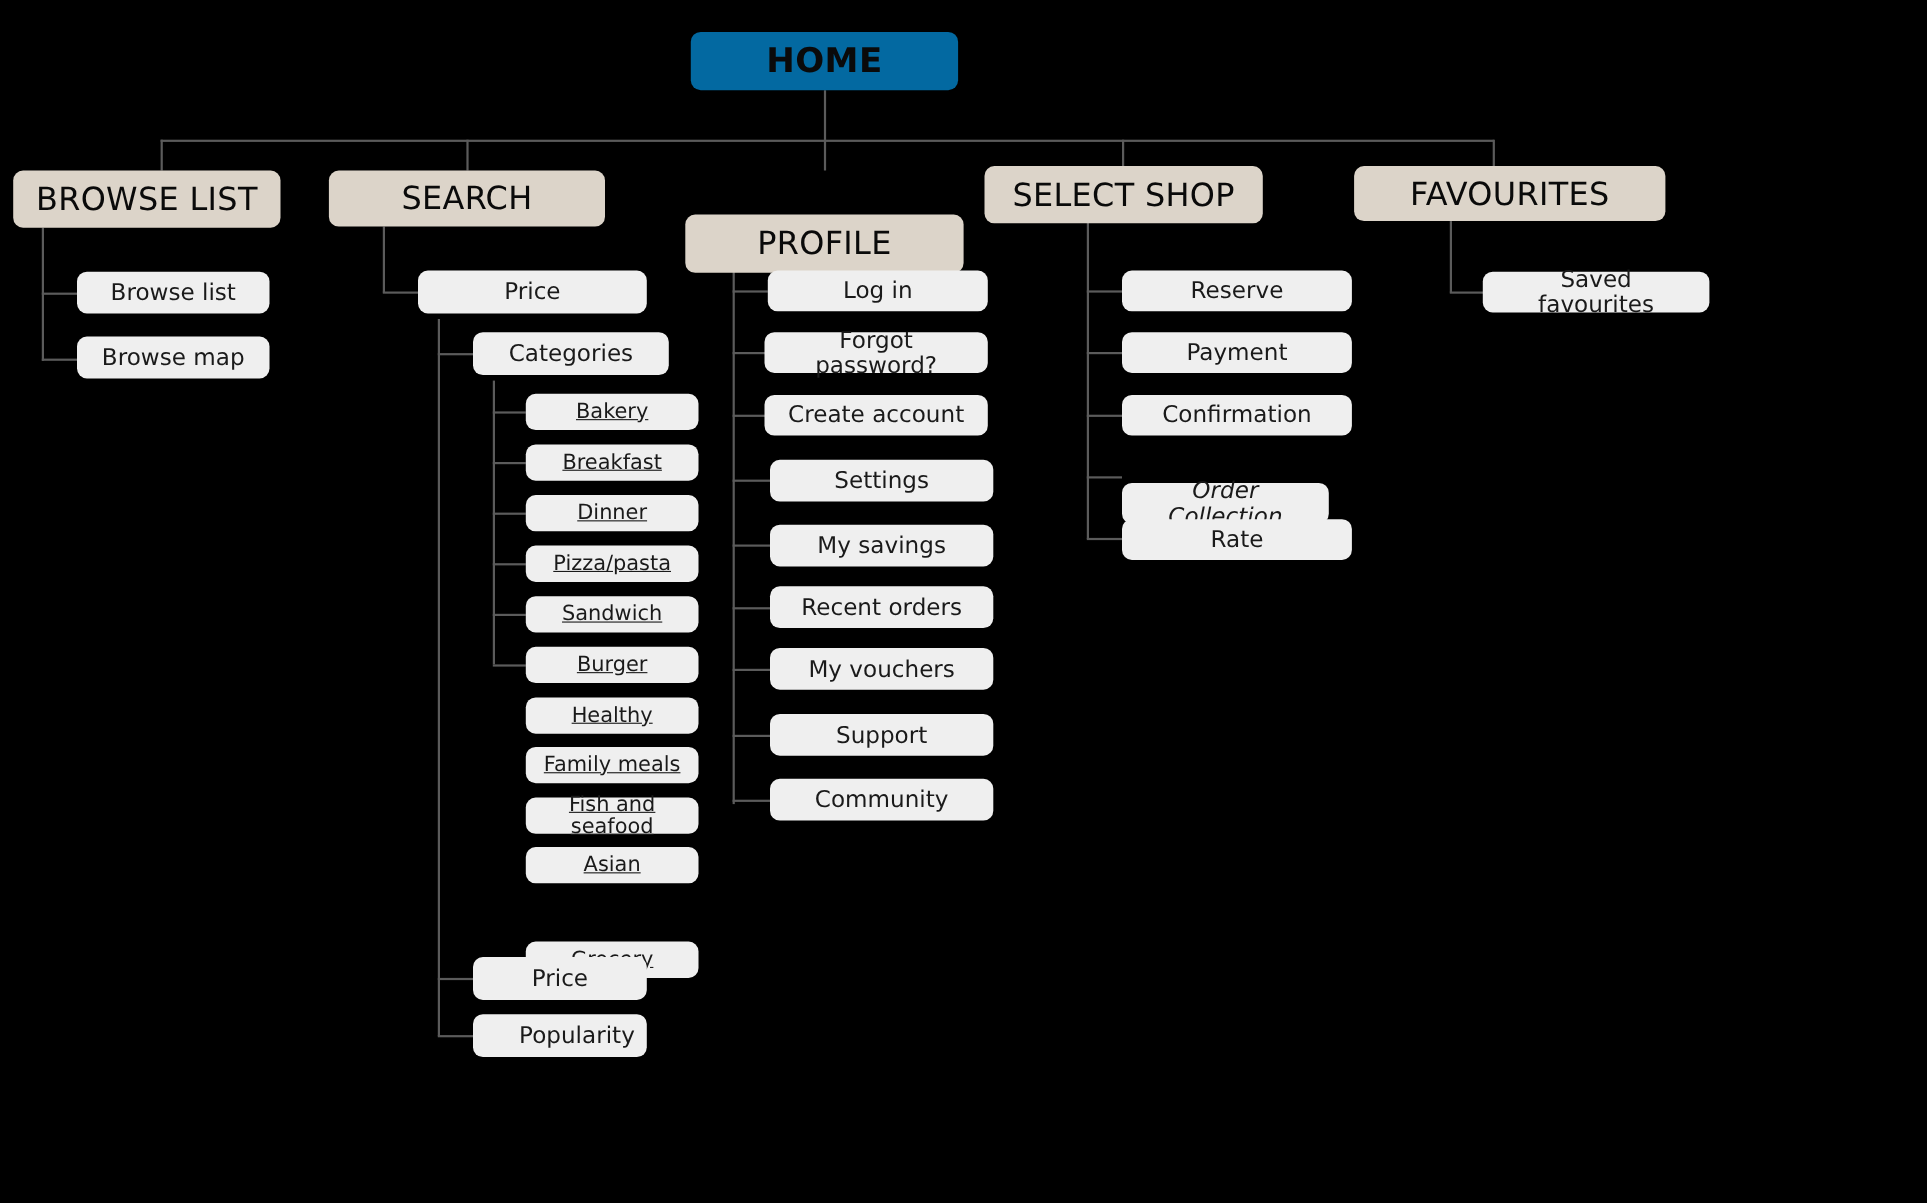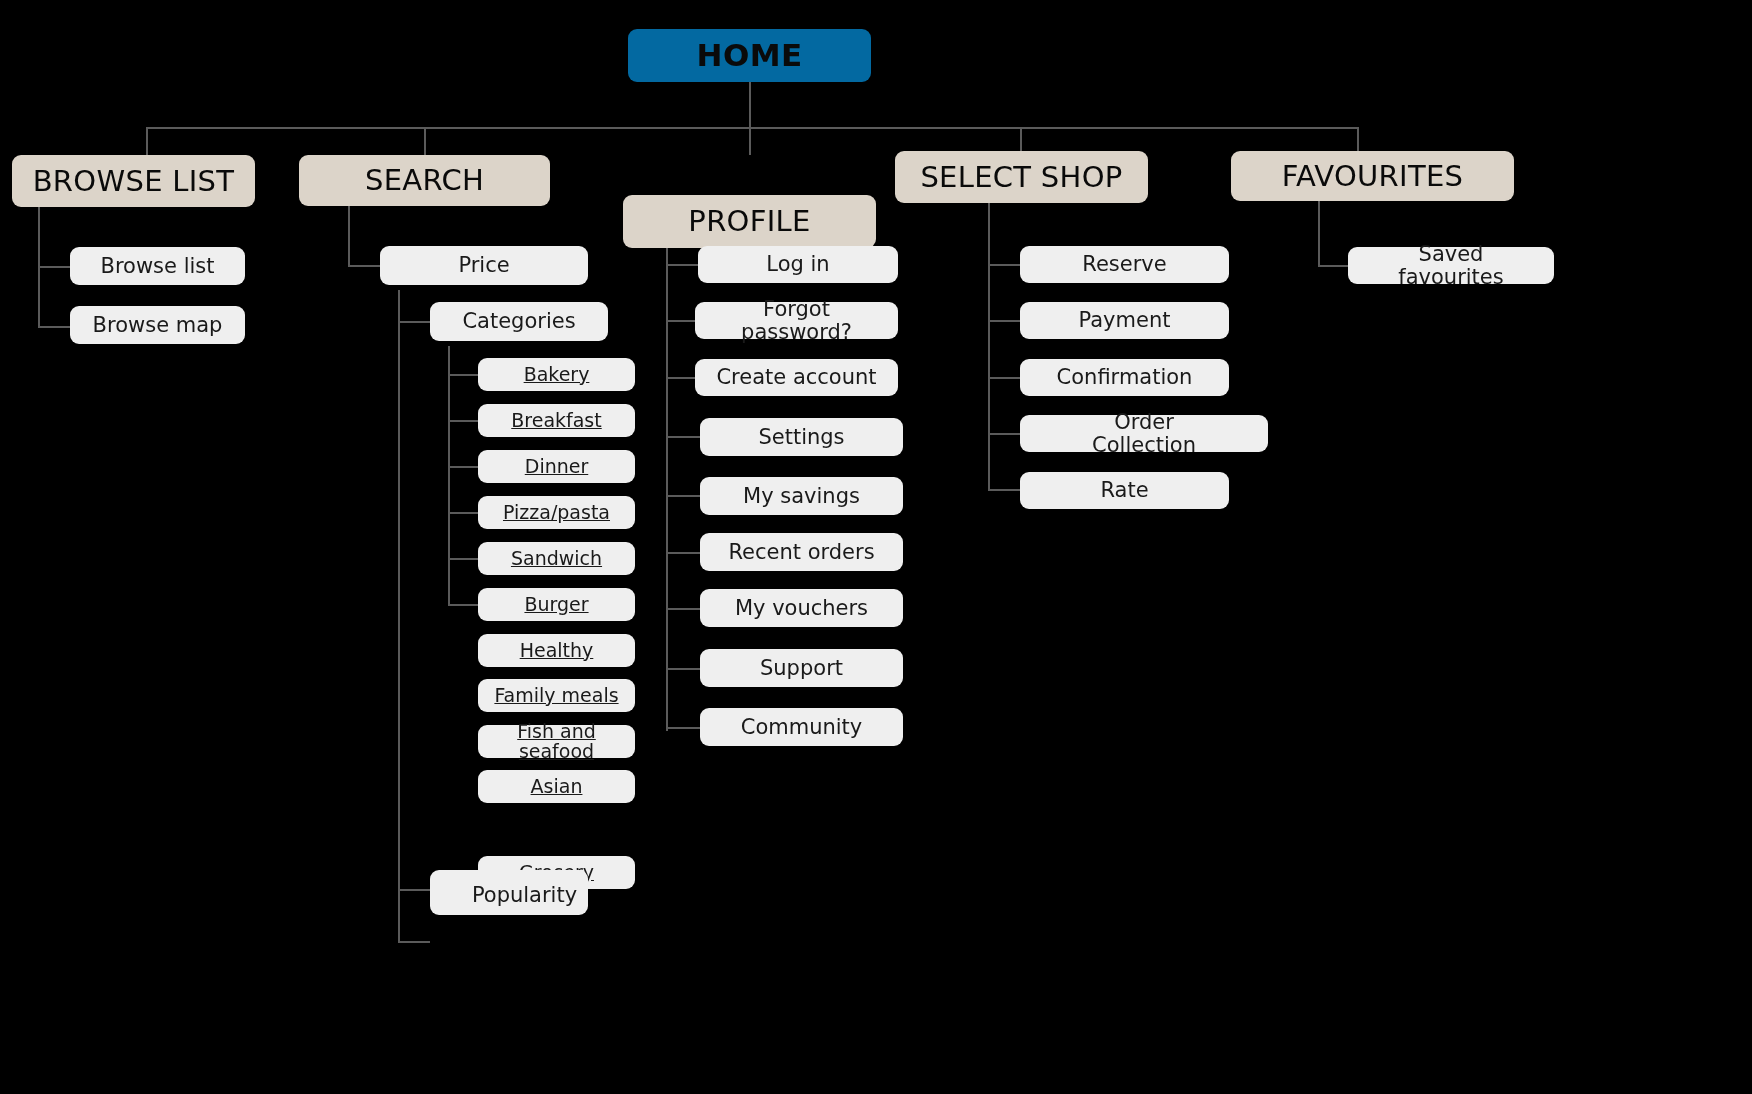--- a/index.html
+++ b/index.html
@@ -142,21 +142,21 @@
   <div class="node leaf sm" style="left:478px;top:770px;width:157px;height:33px;">
     <span class="txt">Asian</span>
     </div>
   <div class="node leaf sm" style="left:478px;top:856px;width:157px;height:33px;text-align:center;">
     <span class="txt">Grocery</span>
     </div>
 
   <div class="node leaf" style="left:430px;top:870px;width:158px;height:39px;">
     <span class="txt">Price</span>
     </div>
-  <div class="node leaf" style="left:430px;top:876px;width:158px;height:39px;padding-left:31px;">
+  <div class="node leaf" style="left:430px;top:922px;width:158px;height:39px;padding-left:31px;">
     <span class="txt">Popularity</span>
     </div>
 
   <div class="node leaf" style="left:698px;top:246px;width:200px;height:37px;">
     <span class="txt">Log in</span>
     </div>
   <div class="node leaf ovf" style="left:695px;top:302px;width:203px;height:37px;">
     <span class="txt">Forgot
 password?</span>
     </div>
@@ -184,21 +184,21 @@
 
   <div class="node leaf" style="left:1020px;top:246px;width:209px;height:37px;">
     <span class="txt">Reserve</span>
     </div>
   <div class="node leaf" style="left:1020px;top:302px;width:209px;height:37px;">
     <span class="txt">Payment</span>
     </div>
   <div class="node leaf" style="left:1020px;top:359px;width:209px;height:37px;">
     <span class="txt">Confirmation</span>
     </div>
-  <div class="node leaf ovf" style="left:1020px;top:415px;width:248px;height:37px;">
+  <div class="node leaf ovf" style="left:1020px;top:439px;width:188px;height:37px;font-style:italic;">
     <span class="txt">Order
 Collection</span>
     </div>
   <div class="node leaf" style="left:1020px;top:472px;width:209px;height:37px;">
     <span class="txt">Rate</span>
     </div>
 
   <div class="node leaf ovf" style="left:1348px;top:247px;width:206px;height:37px;">
     <span class="txt">Saved
 favourites</span>

